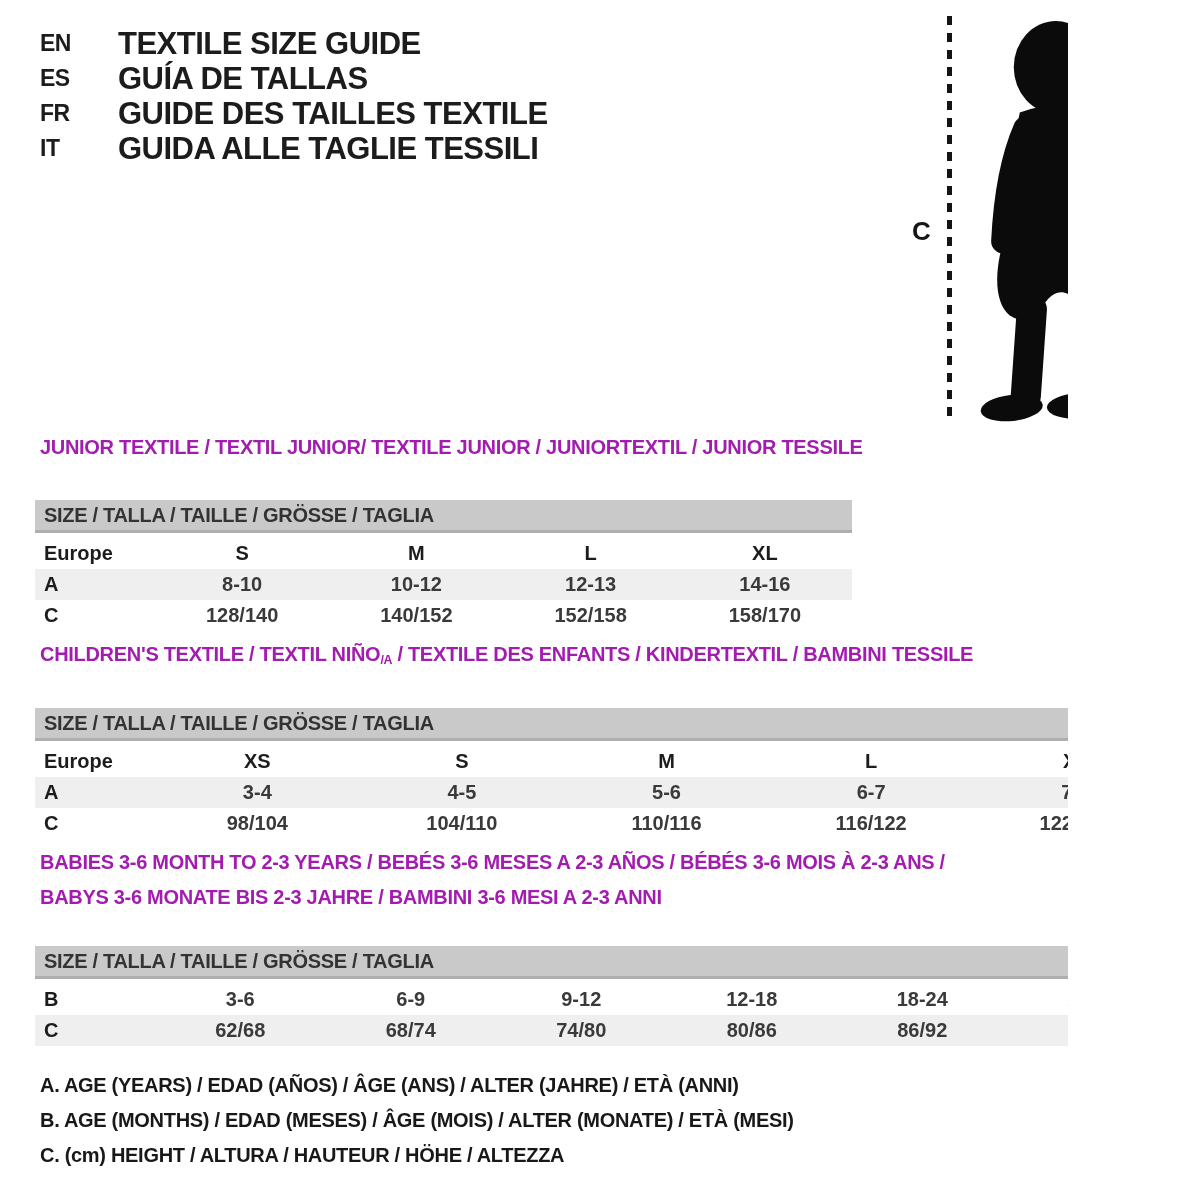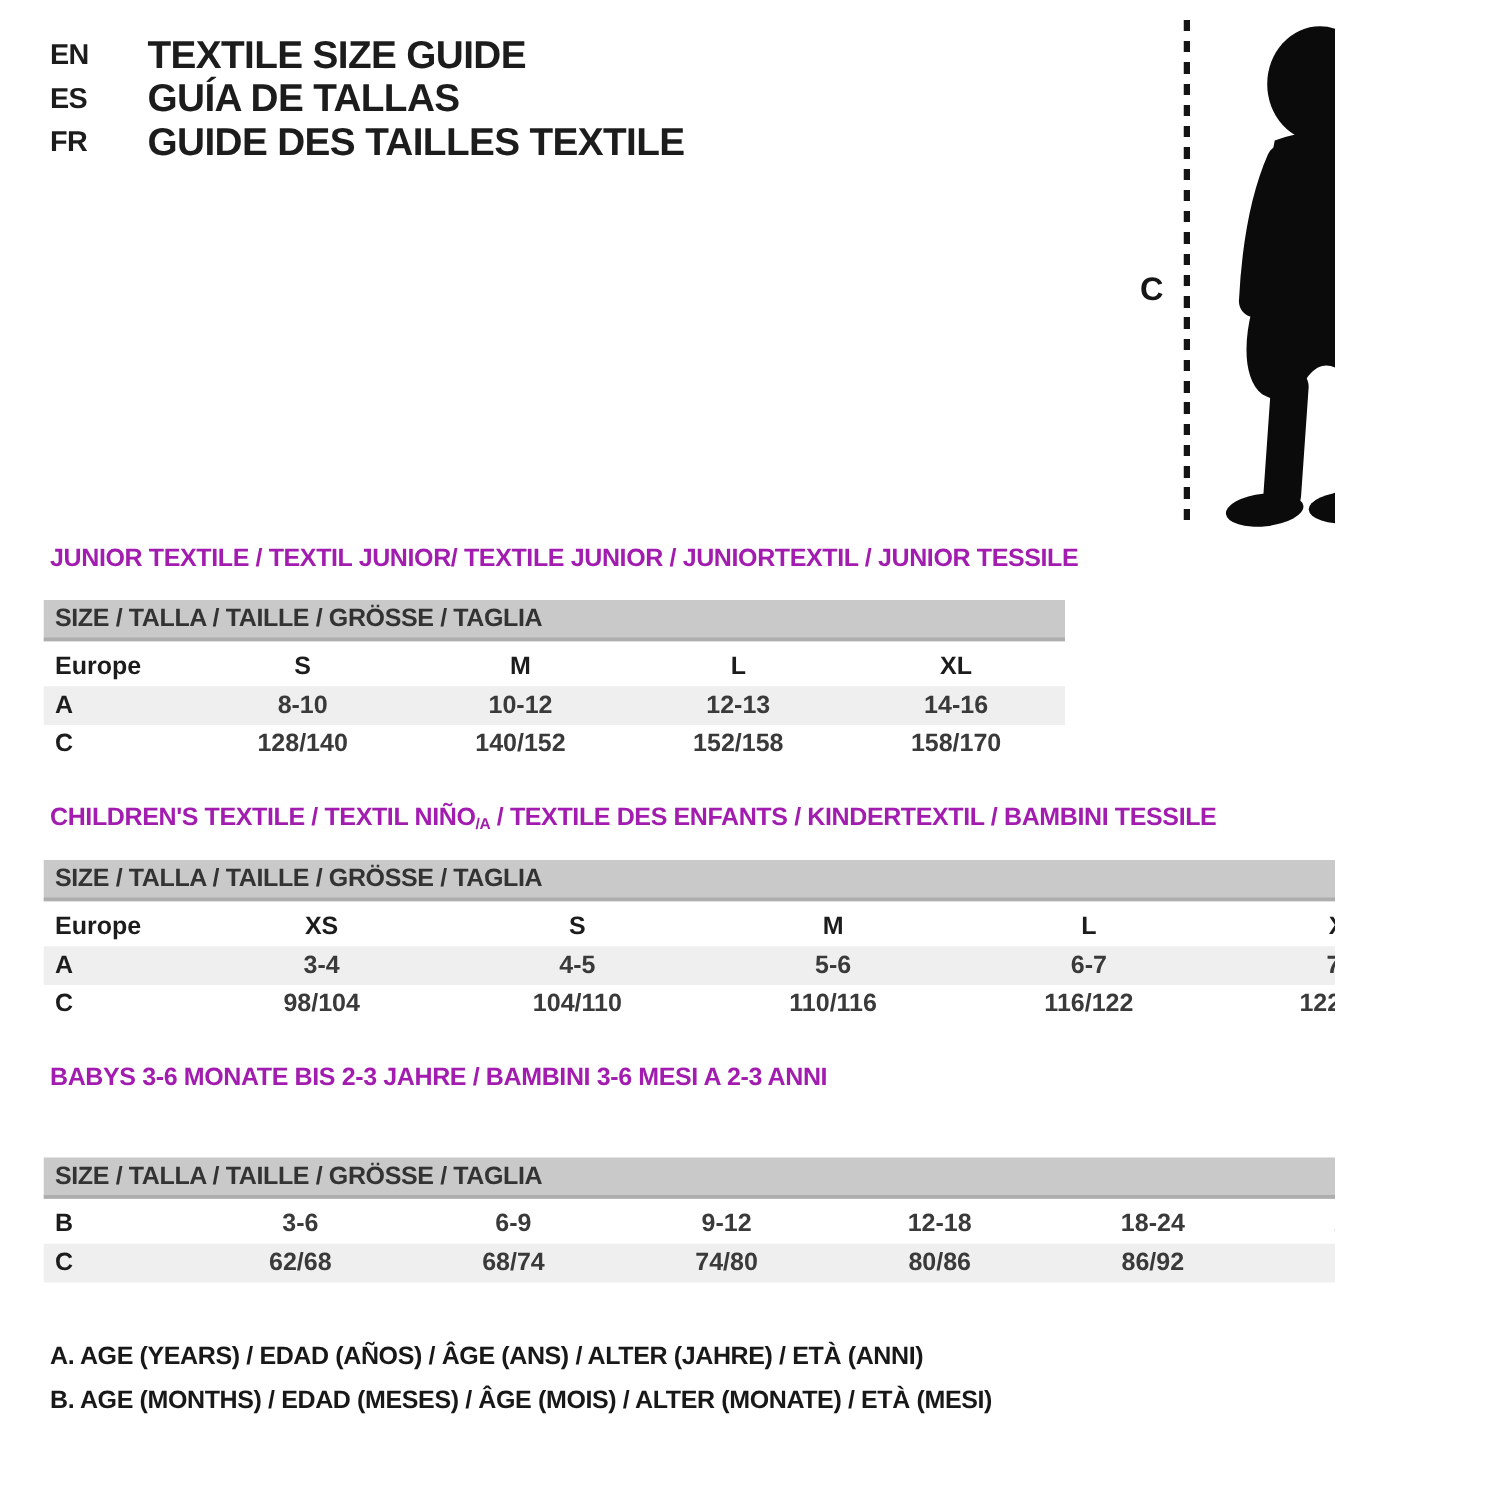--- a/index.html
+++ b/index.html
@@ -45,20 +45,21 @@
   .tbl { position: absolute; left: 35px; }
   .tbl-junior   { top: 480px; width: 817px;  }
   .tbl-children { top: 688px; width: 1143px; }
   .tbl-babies   { top: 926px; width: 1143px; }
 
   .size-bar {
     height: 30px; background: #c9c9c9; border-bottom: 3px solid #aeaeae;
     display: flex; align-items: center; padding-left: 9px;
     font-weight: bold; font-size: 20px; color: #333333; letter-spacing: -0.3px;
     margin-bottom: 5px;
+    margin-top: 20px;
   }
   .trow { display: grid; align-items: center; height: 31px; font-size: 20px; font-weight: bold; }
   .tbl-junior   .trow { grid-template-columns: 120px repeat(4, 1fr); }
   .tbl-children .trow { grid-template-columns: 120px repeat(5, 1fr); }
   .tbl-babies   .trow { grid-template-columns: 120px repeat(6, 1fr); }
   .trow.striped { background: #efefef; }
   .rlabel { padding-left: 9px; color: #1c1c1c; }
   .cell { text-align: center; color: #3a3a3a; }
   .trow.sizes .cell { color: #1c1c1c; }
 
@@ -79,20 +80,24 @@
       <span class="lang-code">EN</span>
       <span class="lang-label">TEXTILE SIZE GUIDE</span>
     </div>
     <div class="lang-row">
       <span class="lang-code">ES</span>
       <span class="lang-label">GUÍA DE TALLAS</span>
     </div>
     <div class="lang-row">
       <span class="lang-code">FR</span>
       <span class="lang-label">GUIDE DES TAILLES TEXTILE</span>
+    </div>
+    <div class="lang-row">
+      <span class="lang-code">IT</span>
+      <span class="lang-label">GUIDA ALLE TAGLIE TESSILI</span>
     </div>
   </div>
 
   <div class="measure-line"></div>
   <div class="measure-label">C</div>
   <svg class="baby-svg" viewBox="0 0 200 412" aria-hidden="true">
     <g fill="#0b0b0b" stroke="none">
       <ellipse cx="92" cy="57" rx="42" ry="46"></ellipse>
       <ellipse cx="132" cy="74" rx="13" ry="15"></ellipse>
       <path d="M56,102 Q92,88 130,100 C140,130 146,170 142,215 Q95,230 52,215 C46,172 50,132 56,102 Z"></path>
@@ -157,20 +162,21 @@
       <div class="rlabel">C</div>
       <div class="cell">98/104</div>
       <div class="cell">104/110</div>
       <div class="cell">110/116</div>
       <div class="cell">116/122</div>
       <div class="cell">122/128</div>
     </div>
   </div>
 
   <div class="sec-title title-babies">
+    <div>BABIES 3-6 MONTH TO 2-3 YEARS / BEBÉS 3-6 MESES A 2-3 AÑOS / BÉBÉS 3-6 MOIS À 2-3 ANS /</div>
     <div>BABYS 3-6 MONATE BIS 2-3 JAHRE / BAMBINI 3-6 MESI A 2-3 ANNI</div>
   </div>
   <div class="tbl tbl-babies">
     <div class="size-bar">SIZE / TALLA / TAILLE / GRÖSSE / TAGLIA</div>
     <div class="trow">
       <div class="rlabel">B</div>
       <div class="cell">3-6</div>
       <div class="cell">6-9</div>
       <div class="cell">9-12</div>
       <div class="cell">12-18</div>
@@ -184,15 +190,16 @@
       <div class="cell">74/80</div>
       <div class="cell">80/86</div>
       <div class="cell">86/92</div>
       <div class="cell">92/81</div>
     </div>
   </div>
 
   <div class="legend">
     <div class="legend-line">A. AGE (YEARS) / EDAD (AÑOS) / ÂGE (ANS) / ALTER (JAHRE) / ETÀ (ANNI)</div>
     <div class="legend-line">B. AGE (MONTHS) / EDAD (MESES) / ÂGE (MOIS) / ALTER (MONATE) / ETÀ (MESI)</div>
+    <div class="legend-line">C. (cm) HEIGHT / ALTURA / HAUTEUR / HÖHE / ALTEZZA</div>
   </div>
 
 </div>
 
 </body></html>

